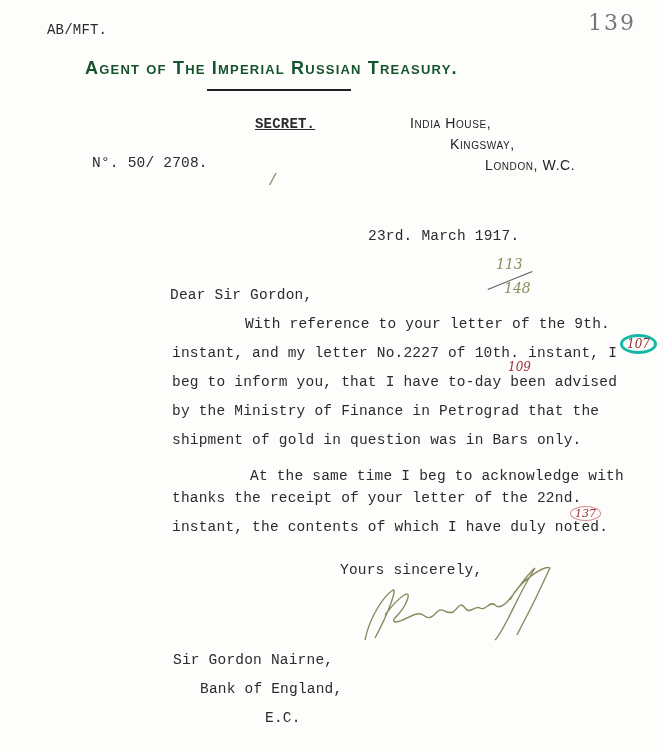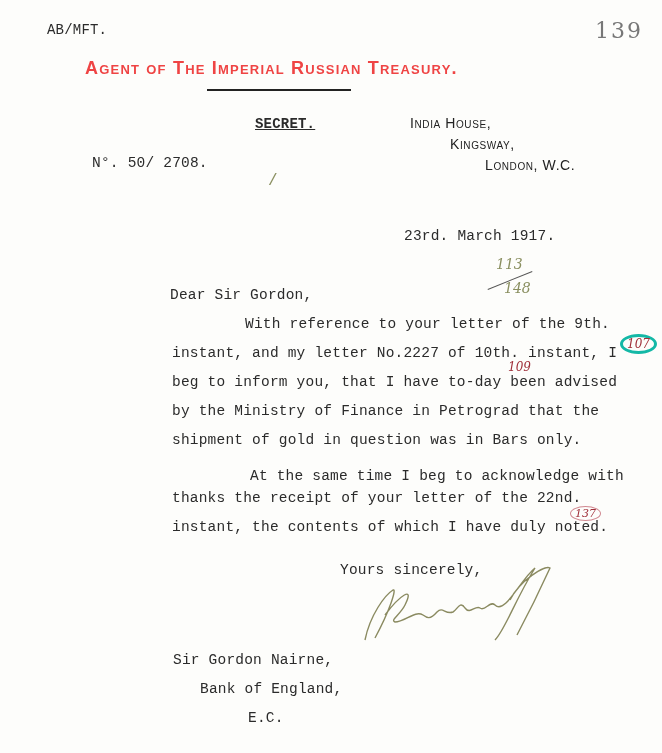--- a/index.html
+++ b/index.html
@@ -1,47 +1,47 @@
 <!DOCTYPE html>
 <html><head>
 <meta charset="utf-8">
 <style>
   html,body{margin:0;padding:0;}
   body{width:662px;height:753px;background:#fdfdfb;position:relative;overflow:hidden;
        font-family:"Liberation Mono","DejaVu Sans Mono",monospace;color:#2a2a2a;}
   .abs{position:absolute;white-space:nowrap;}
   .tw{font-family:"Liberation Mono","DejaVu Sans Mono",monospace;font-size:14.5px;color:#2b2b2b;letter-spacing:0.2px;}
-  .head{font-family:"Liberation Sans","DejaVu Sans",sans-serif;font-variant:small-caps;font-weight:bold;color:#ef4444;}
+  .head{font-family:"Liberation Sans","DejaVu Sans",sans-serif;font-variant:small-caps;font-weight:bold;color:#14532d;}
   .addr{font-family:"Liberation Sans","DejaVu Sans",sans-serif;font-variant:small-caps;font-size:14px;color:#222;letter-spacing:0.6px;}
   .hand{font-family:"DejaVu Serif",serif;font-style:italic;}
   .pencil{color:#8a8f60;}
   .redpen{color:#a0303a;}
 </style>
 </head>
 <body>
 
 <div class="abs tw" style="left:47px;top:22px;font-size:14px;">AB/MFT.</div>
-<div class="abs" style="left:588px;top:18px;font-family:'DejaVu Serif',serif;font-size:22px;color:#777;letter-spacing:2px;margin-left:7px;">139</div>
+<div class="abs" style="left:588px;top:10px;font-family:'DejaVu Serif',serif;font-size:22px;color:#777;letter-spacing:2px;">139</div>
 
 <div class="abs head" style="left:85px;top:58px;font-size:18px;letter-spacing:1.2px;">Agent of The Imperial Russian Treasury.</div>
 <div class="abs" style="left:207px;top:89px;width:144px;height:2px;background:#222;"></div>
 
 <div class="abs tw" style="left:255px;top:116px;font-size:14px;text-decoration:underline;font-weight:bold;">SECRET.</div>
 
 <div class="abs addr" style="left:410px;top:115px;">India House,</div>
 <div class="abs addr" style="left:450px;top:136px;">Kingsway,</div>
 <div class="abs addr" style="left:485px;top:157px;">London, W.C.</div>
 
 <div class="abs tw" style="left:92px;top:155px;">
   <span>N°.</span>
   <span>50/  2708.</span>
 </div>
 <div class="abs pencil" style="left:268px;top:172px;font-size:16px;">/</div>
 
-<div class="abs tw" style="left:368px;top:228px;margin-left:36px;">23rd. March 1917.</div>
+<div class="abs tw" style="left:368px;top:228px;">23rd. March 1917.</div>
 
 <div class="abs hand pencil" style="left:496px;top:256px;font-size:14px;">113</div>
 <div class="abs" style="left:486px;top:280px;width:48px;height:1px;background:#555;transform:rotate(-22deg);"></div>
 <div class="abs hand pencil" style="left:504px;top:280px;font-size:14px;">148</div>
 
 <div class="abs tw" style="left:170px;top:287px;">Dear Sir Gordon,</div>
 
 <div class="abs tw" style="left:245px;top:316px;">With reference to your letter of the 9th.</div>
 <div class="abs tw" style="left:172px;top:345px;">instant, and my letter No.2227 of 10th. instant, I</div>
 <div class="abs tw" style="left:172px;top:374px;">beg to inform you, that I have to-day been advised</div>
@@ -56,13 +56,13 @@
 <div class="abs hand redpen" style="left:570px;top:506px;font-size:11px;border:1px solid #d08890;border-radius:50%;padding:0 4px;">137</div>
 
 <div class="abs tw" style="left:340px;top:562px;">Yours sincerely,</div>
 
 <svg class="abs" style="left:345px;top:560px;" width="220" height="90" viewBox="0 0 220 90">
   <path d="M20 80 C 25 55, 40 35, 48 30 C 52 28, 45 50, 30 78 M 40 55 C 55 35, 70 25, 60 45 C 55 55, 45 60, 50 62 C 60 62, 70 50, 78 55 C 82 58, 85 60, 92 52 C 98 46, 100 55, 108 52 C 112 50, 115 40, 120 48 C 125 55, 130 45, 135 48 C 140 52, 145 40, 150 45 C 160 55, 175 20, 190 8 C 170 40, 160 70, 150 80 M 165 40 C 175 20, 200 5, 205 8 C 195 30, 180 60, 172 75" fill="none" stroke="#8a8a60" stroke-width="1.4"></path>
 </svg>
 
 <div class="abs tw" style="left:173px;top:652px;">Sir Gordon Nairne,</div>
 <div class="abs tw" style="left:200px;top:681px;">Bank of England,</div>
-<div class="abs tw" style="left:248px;top:710px;">E.C.</div>
+<div class="abs tw" style="left:265px;top:710px;">E.C.</div>
 
 </body></html>

